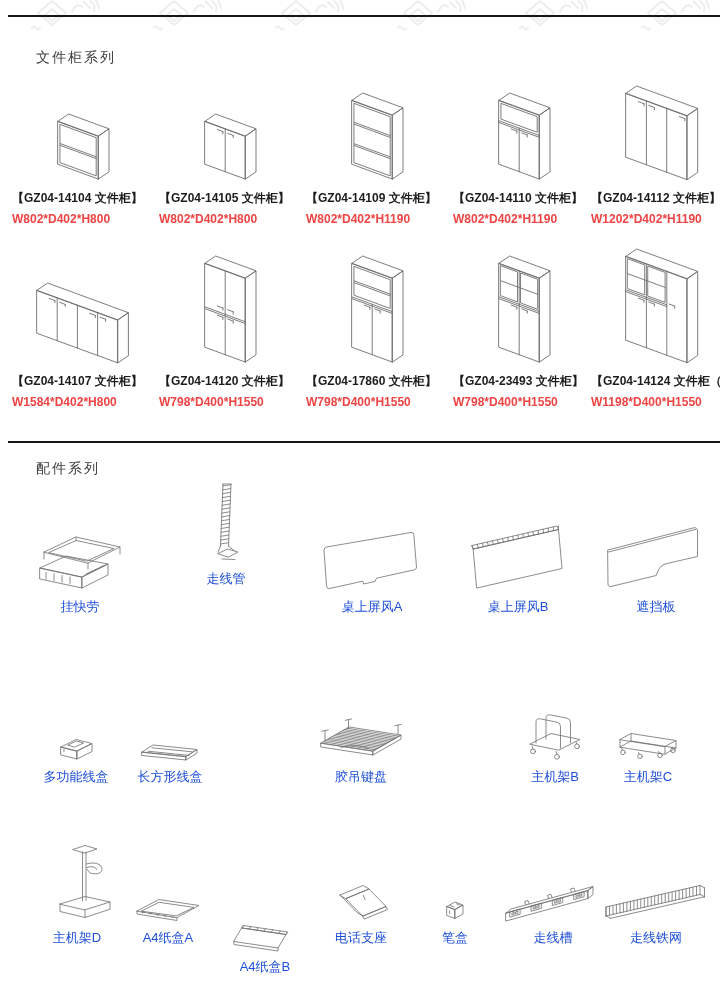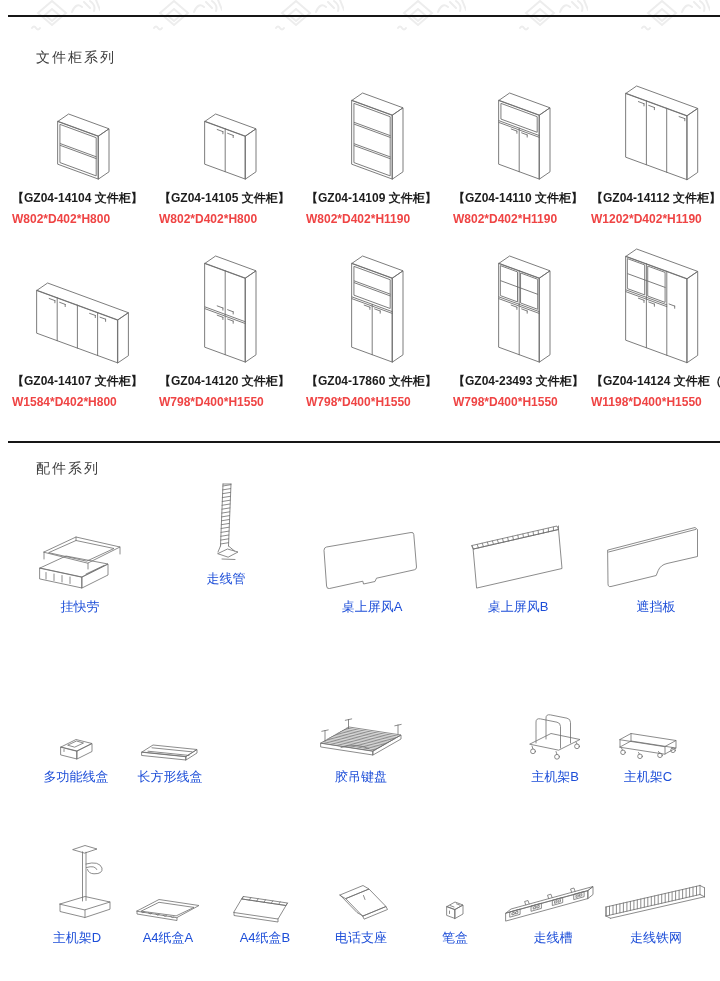--- a/index.html
+++ b/index.html
@@ -306,21 +306,21 @@
   <div class="cell acc a3" style="left:110px;top:843px">
     <div class="art">
         <svg width="74" height="32" viewBox="0 0 74 32">
           <g fill="none" stroke="#6e6e6e" stroke-width="0.8" stroke-linejoin="round" stroke-linecap="round">
             <path d="M6 20 L28 8.5 L68 14.5 L46 26.5 Z M10.5 20 L28 11.3 L63 16.4 L45.5 24.7 Z M6 20 L6 23 L46 29.5 L46 26.5 M10.0 20.6 q1.7 2.1 3.4 0.6 M17.4 21.9 q1.7 2.1 3.4 0.6 M24.8 23.1 q1.7 2.1 3.4 0.6 M32.2 24.3 q1.7 2.1 3.4 0.6 M39.6 25.5 q1.7 2.1 3.4 0.6 "></path>
           </g>
         </svg>
       </div>
     <div class="alabel">A4纸盒A</div>
   </div>
-  <div class="cell acc a3" style="left:207px;top:843px">
+  <div class="cell acc a3" style="left:207px;top:872px">
     <div class="art">
         <svg width="74" height="32" viewBox="0 0 74 32">
           <g fill="none" stroke="#6e6e6e" stroke-width="0.8" stroke-linejoin="round" stroke-linecap="round">
             <path d="M14 8 L58 14.5 L50 28 L6 21.5 Z M14 8 L58 14.5 L59.5 12 L15.5 5.5 Z M6 21.5 L6 24.5 L50 31 L50 28 M14.0 8.0 L15.5 5.5 M21.3 9.1 L22.8 6.6 M28.7 10.2 L30.2 7.7 M36.0 11.3 L37.5 8.8 M43.3 12.3 L44.8 9.8 M50.7 13.4 L52.2 10.9 M58.0 14.5 L59.5 12.0 "></path>
           </g>
         </svg>
       </div>
     <div class="alabel">A4纸盒B</div>
   </div>
   <div class="cell acc a3" style="left:303px;top:843px">

